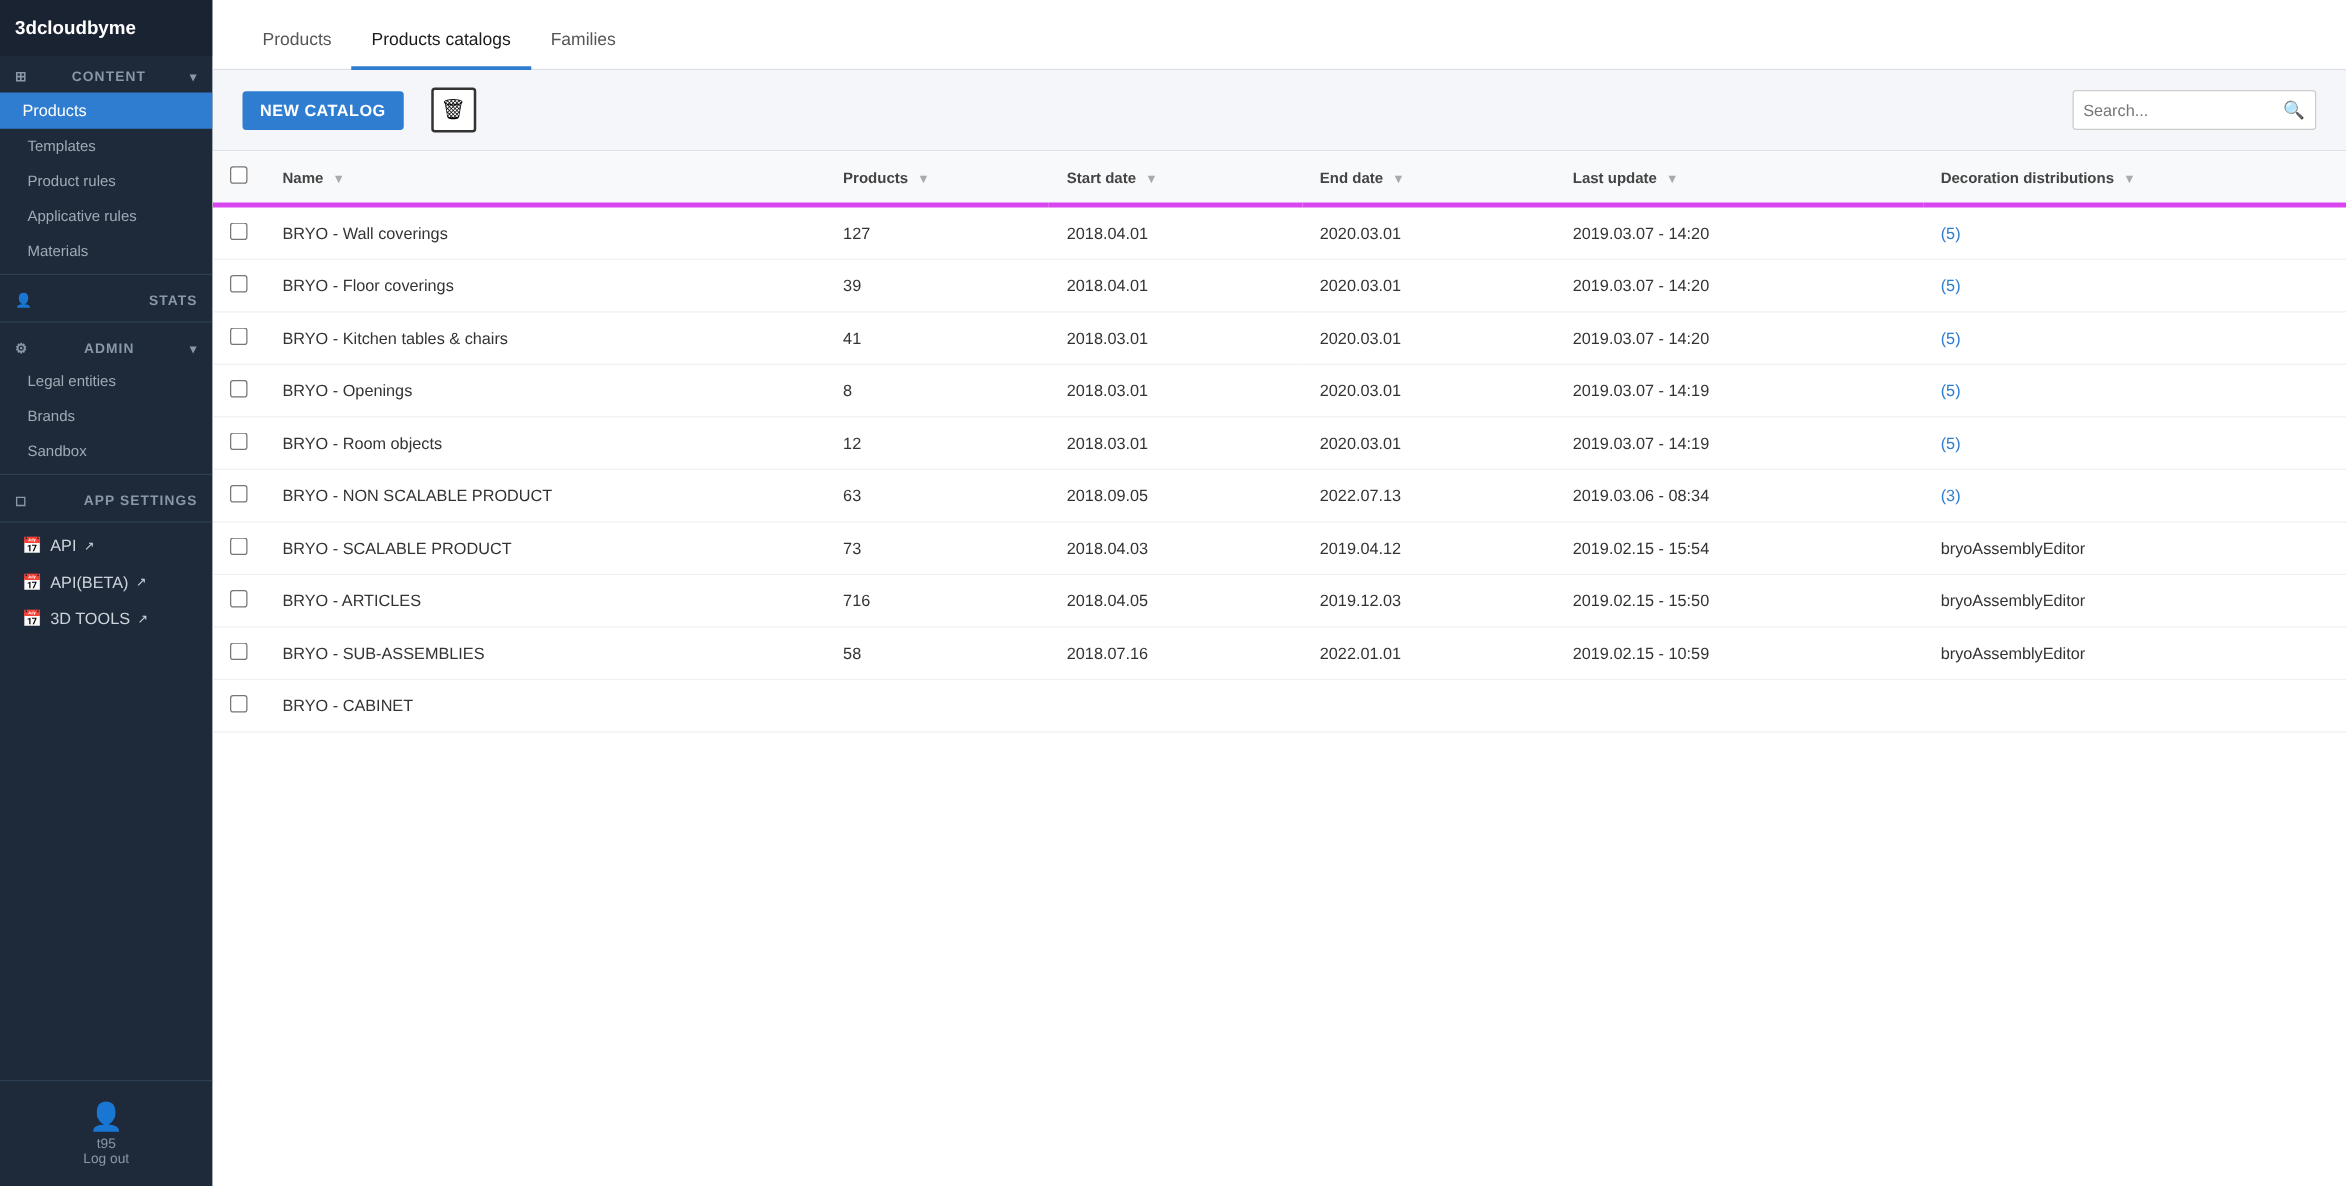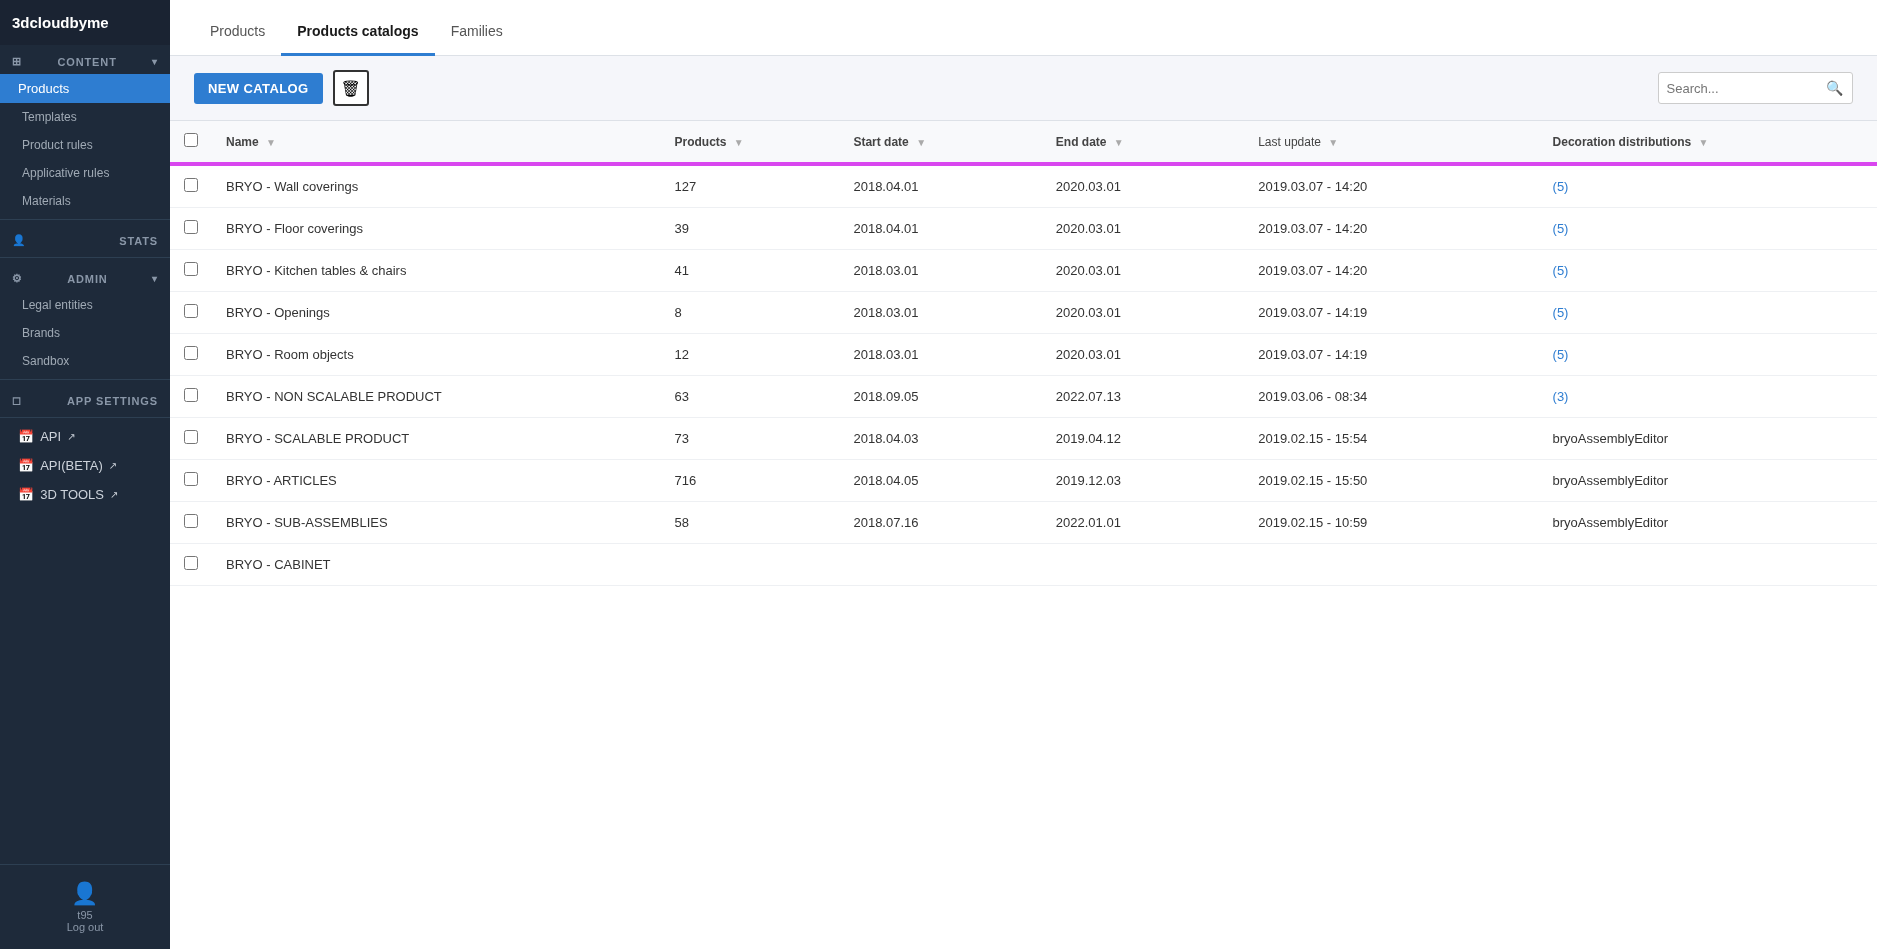--- a/index.html
+++ b/index.html
@@ -19,24 +19,24 @@
     .sidebar-bottom .avatar-icon { font-size: 22px; color: #8a97a8; }
     .sidebar-bottom .username { color: #8a97a8; font-size: 11px; margin-top: 2px; }
     .sidebar-bottom .logout { color: #8a97a8; font-size: 11px; cursor: pointer; }
 
     
     .main { flex: 1; display: flex; flex-direction: column; overflow: hidden; }
 
     
     .tabs-bar { background: #fff; border-bottom: 1px solid #dde1e7; padding: 0 24px; display: flex; align-items: flex-end; height: 56px; }
     .tab { padding: 0 16px 14px; font-size: 14px; color: #555; cursor: pointer; border-bottom: 3px solid transparent; margin-bottom: -1px; }
-    .tab.active { color: #1a1a1a; font-weight: 700; border-bottom: 3px solid #2e7dd1; }
-
-    
-    .toolbar { background: #f5f6fa; padding: 14px 24px; display: flex; align-items: center; gap: 10px; border-bottom: 1px solid #dde1e7; }
+    .tab.active { color: #1a1a1a; font-weight: 400; border-bottom: 3px solid #2e7dd1; }
+
+    
+    .toolbar { background: #f5f6fa; padding: 14px 24px; display: flex; align-items: center; gap: 22px; border-bottom: 1px solid #dde1e7; }
     .btn-new-catalog { background: #2e7dd1; color: #fff; border: none; padding: 8px 14px; font-size: 13px; font-weight: 600; cursor: pointer; border-radius: 3px; letter-spacing: 0.03em; }
     .btn-delete { background: #fff; border: 2px solid #333; padding: 5px 10px; cursor: pointer; border-radius: 3px; font-size: 16px; display: flex; align-items: center; justify-content: center; width: 36px; height: 36px; }
     .toolbar-spacer { flex: 1; }
     .search-box { display: flex; align-items: center; border: 1px solid #ccc; background: #fff; border-radius: 3px; padding: 0 8px; height: 32px; }
     .search-box input { border: none; outline: none; font-size: 13px; color: #555; width: 160px; background: transparent; }
     .search-icon { color: #888; font-size: 14px; cursor: pointer; }
 
     
     .table-container { flex: 1; overflow-y: auto; background: #fff; margin: 0; }
     table { width: 100%; border-collapse: collapse; }
@@ -45,21 +45,21 @@
     thead th .sort-icon { color: #aaa; margin-left: 4px; font-size: 10px; }
     tbody tr { border-bottom: 1px solid #eef0f3; }
     tbody td { padding: 12px 14px; font-size: 13px; color: #333; vertical-align: middle; }
     .checkbox-col { width: 36px; }
     input[type="checkbox"] { cursor: pointer; width: 14px; height: 14px; }
     .link-count { color: #2e7dd1; cursor: pointer; text-decoration: none; }
     .col-name { min-width: 220px; }
     .col-products { min-width: 80px; }
     .col-start { min-width: 110px; }
     .col-end { min-width: 110px; }
-    .col-update { min-width: 160px; font-weight: 400; }
+    .col-update { min-width: 160px; font-weight: 700; }
     .col-dist { min-width: 160px; }
   </style>
 </head>
 <body>
 
 <nav class="sidebar">
   <div class="sidebar-logo">
     <span>3dcloudbyme</span>
   </div>
 

